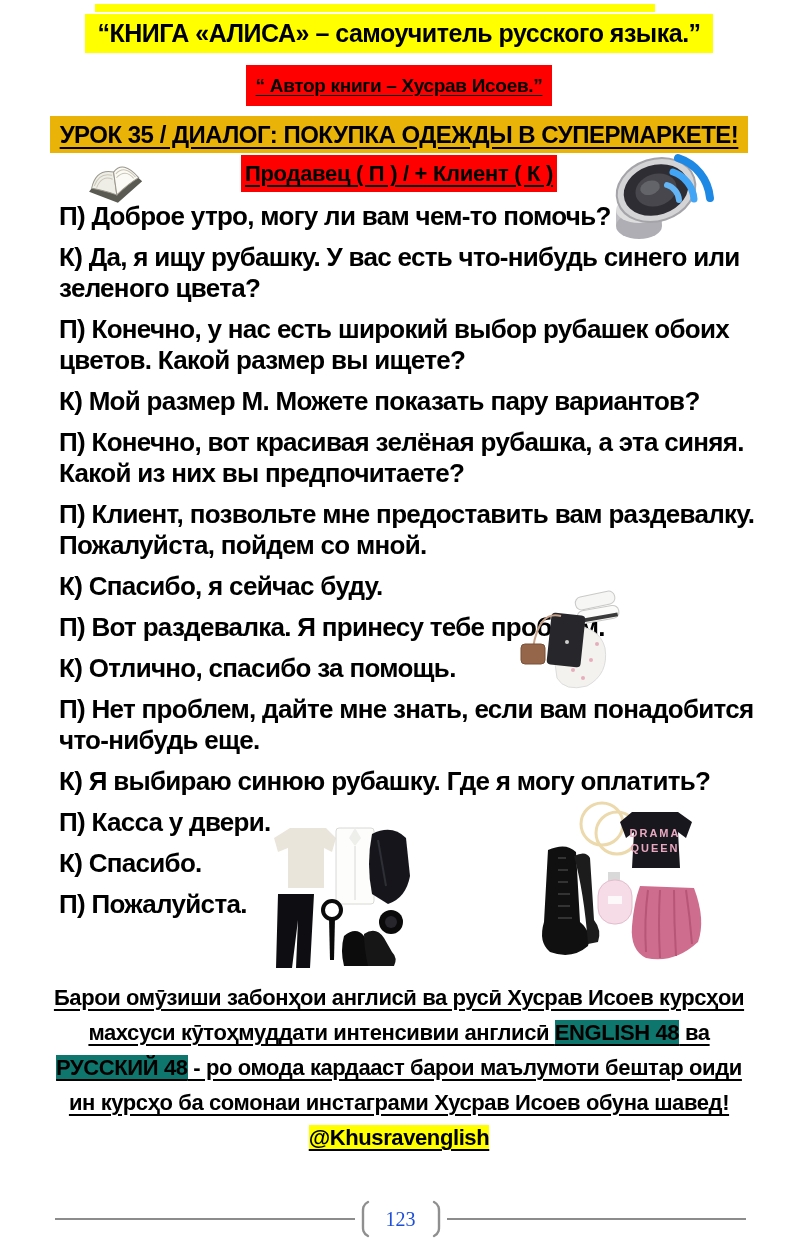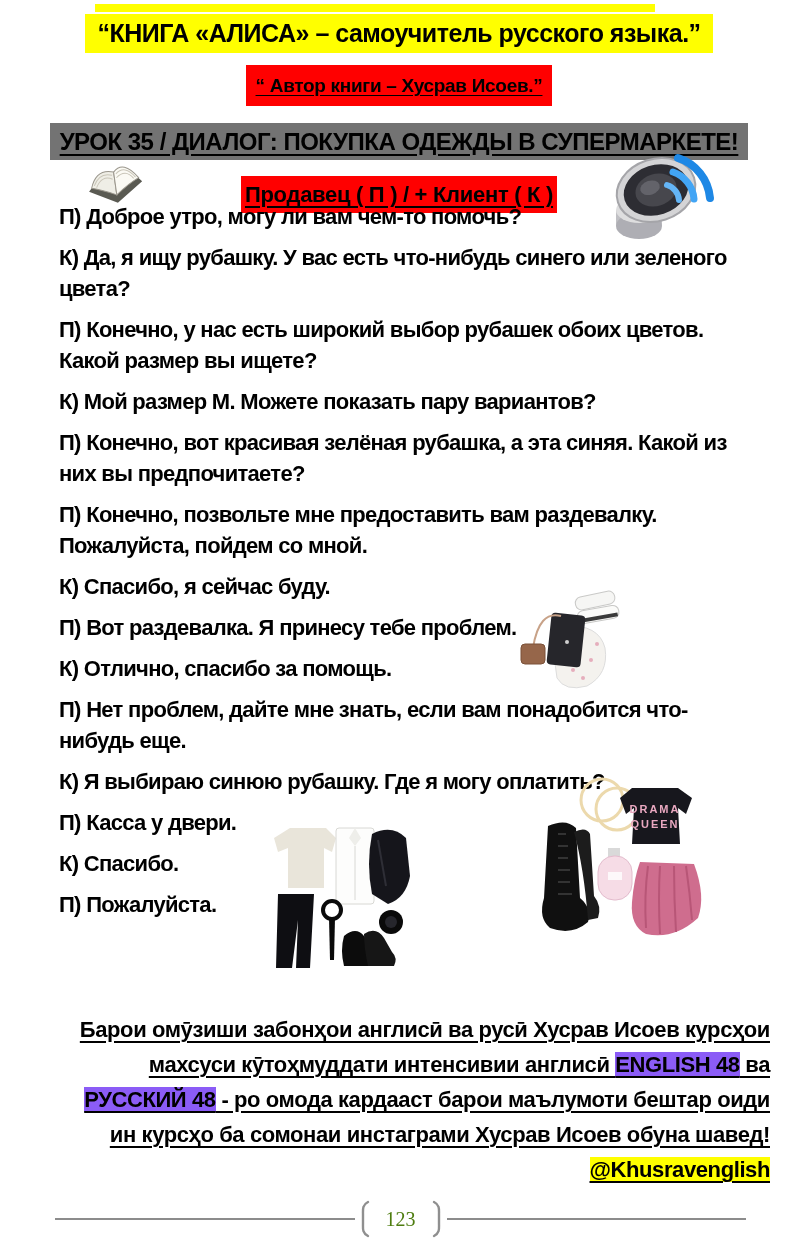--- a/index.html
+++ b/index.html
@@ -22,62 +22,62 @@
   .band-title {
     background:#ffff00; font-size:25px; line-height:37px; padding:1px 12px;
     letter-spacing:-0.5px;
   }
   .band-author {
     background:#ff0000; font-size:19px; line-height:25px; padding:8px 10px;
     margin-top:12px; text-decoration:underline; text-underline-offset:3px;
     letter-spacing:-0.3px;
   }
   .band-lesson {
-    background:#737373; font-size:24px; line-height:33px; padding:2px 10px;
-    margin-top:17px; text-decoration:underline; text-underline-offset:4px;
+    background:#eab308; font-size:24px; line-height:33px; padding:2px 10px;
+    margin-top:10px; text-decoration:underline; text-underline-offset:4px;
     letter-spacing:-0.5px;
   }
   .band-roles {
     background:#ff0000; font-size:22px; line-height:31px; padding:3px 4px;
-    margin-top:16px; text-decoration:underline; text-underline-offset:4px;
+    margin-top:2px; text-decoration:underline; text-underline-offset:4px;
     letter-spacing:-0.3px;
   }
   .band-row { display:block; }
   
   .book-icon-wrap { position:absolute; left:84px; top:158px; width:62px; height:48px; }
   .speaker-icon-wrap { position:absolute; left:606px; top:148px; width:114px; height:102px; }
   
   .dialog {
     position:absolute; left:59px; top:201px; width:697px;
-    font-size:22px; font-weight:bold; line-height:31px;
+    font-size:26px; font-weight:bold; line-height:31px;
     letter-spacing:-0.7px; text-align:left;
   }
   .dialog p { margin:0 0 10px 0; }
   
   .mini-collage { position:absolute; left:513px; top:586px; width:112px; height:114px; }
   .outfit-left  { position:absolute; left:260px; top:816px; width:152px; height:154px; }
-  .outfit-right { position:absolute; left:514px; top:768px; width:196px; height:174px; }
+  .outfit-right { position:absolute; left:514px; top:792px; width:196px; height:174px; }
   
   .promo {
-    position:absolute; left:28px; top:1012px; width:742px;
+    position:absolute; left:28px; top:980px; width:742px;
     font-size:22px; font-weight:bold; line-height:35px;
-    text-align:right; letter-spacing:-0.4px;
+    text-align:center; letter-spacing:-0.4px;
   }
   .promo .pline { text-decoration:underline; text-underline-offset:4px; }
-  .hl-cyan { background:#8b5cf6;margin-top:44px; }
+  .hl-cyan { background:#0f766e;margin-top:44px; }
   .hl-yellow { background:#ffff00;margin-top:35px; }
   
   .pagenum-row {
     position:absolute; left:55px; right:52px; top:1198px; height:42px;
     display:flex; align-items:center;
   }
   .rule-seg { flex:1 1 auto; height:2px; background:#8c8c8c; }
   .pagenum {
     font-family:"Liberation Serif", serif;
-    font-size:20px; color:#4d7c0f; padding:0 15px; font-weight:normal;
+    font-size:20px; color:#1d4ed8; padding:0 15px; font-weight:normal;
   }
   .bracket-svg { flex:0 0 auto; display:block; }
 </style>
 </head>
 <body>
 
 <div class="page">
 
   <div class="strip-above-title"></div>
 
@@ -120,21 +120,21 @@
       </g>
     </svg>
   </div>
 
   <div class="dialog">
     <p>П) Доброе утро, могу ли вам чем-то помочь?</p>
     <p>К) Да, я ищу  рубашку. У вас есть что-нибудь синего или зеленого цвета?</p>
     <p>П) Конечно, у нас есть широкий выбор рубашек обоих цветов. Какой размер вы ищете?</p>
     <p>К) Мой размер М. Можете показать пару вариантов?</p>
     <p>П) Конечно, вот красивая зелёная рубашка, а эта синяя. Какой из них вы предпочитаете?</p>
-    <p>П) Конечно, позвольте мне предоставить вам раздевалку. Пожалуйста, пойдем со мной.</p>
+    <p>П) Клиент, позвольте мне предоставить вам раздевалку. Пожалуйста, пойдем со мной.</p>
     <p>К) Спасибо, я сейчас буду.</p>
     <p>П) Вот раздевалка. Я принесу тебе проблем.</p>
     <p>К) Отлично, спасибо за помощь.</p>
     <p>П) Нет проблем, дайте мне знать, если вам понадобится что-нибудь еще.</p>
     <p>К) Я выбираю синюю рубашку. Где я могу оплатить?</p>
     <p>П) Касса у двери.</p>
     <p>К) Спасибо.</p>
     <p>П) Пожалуйста.</p>
   </div>
 

